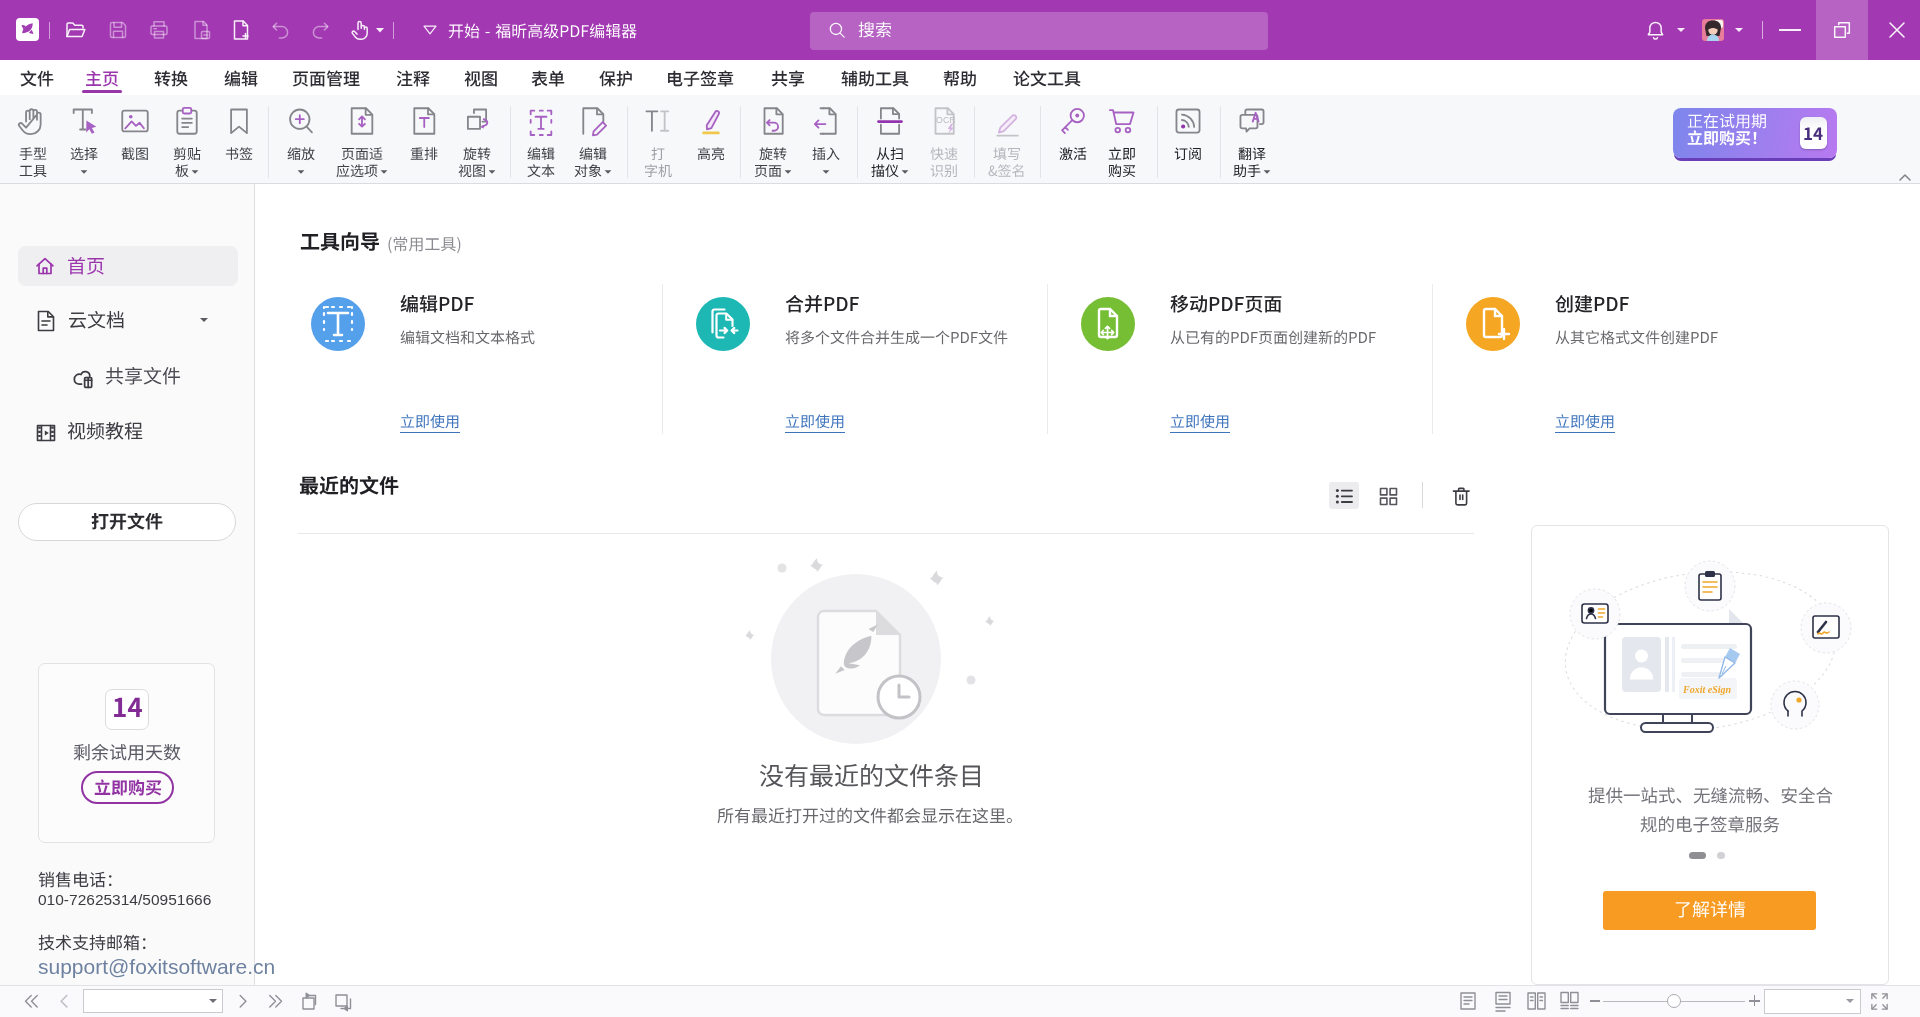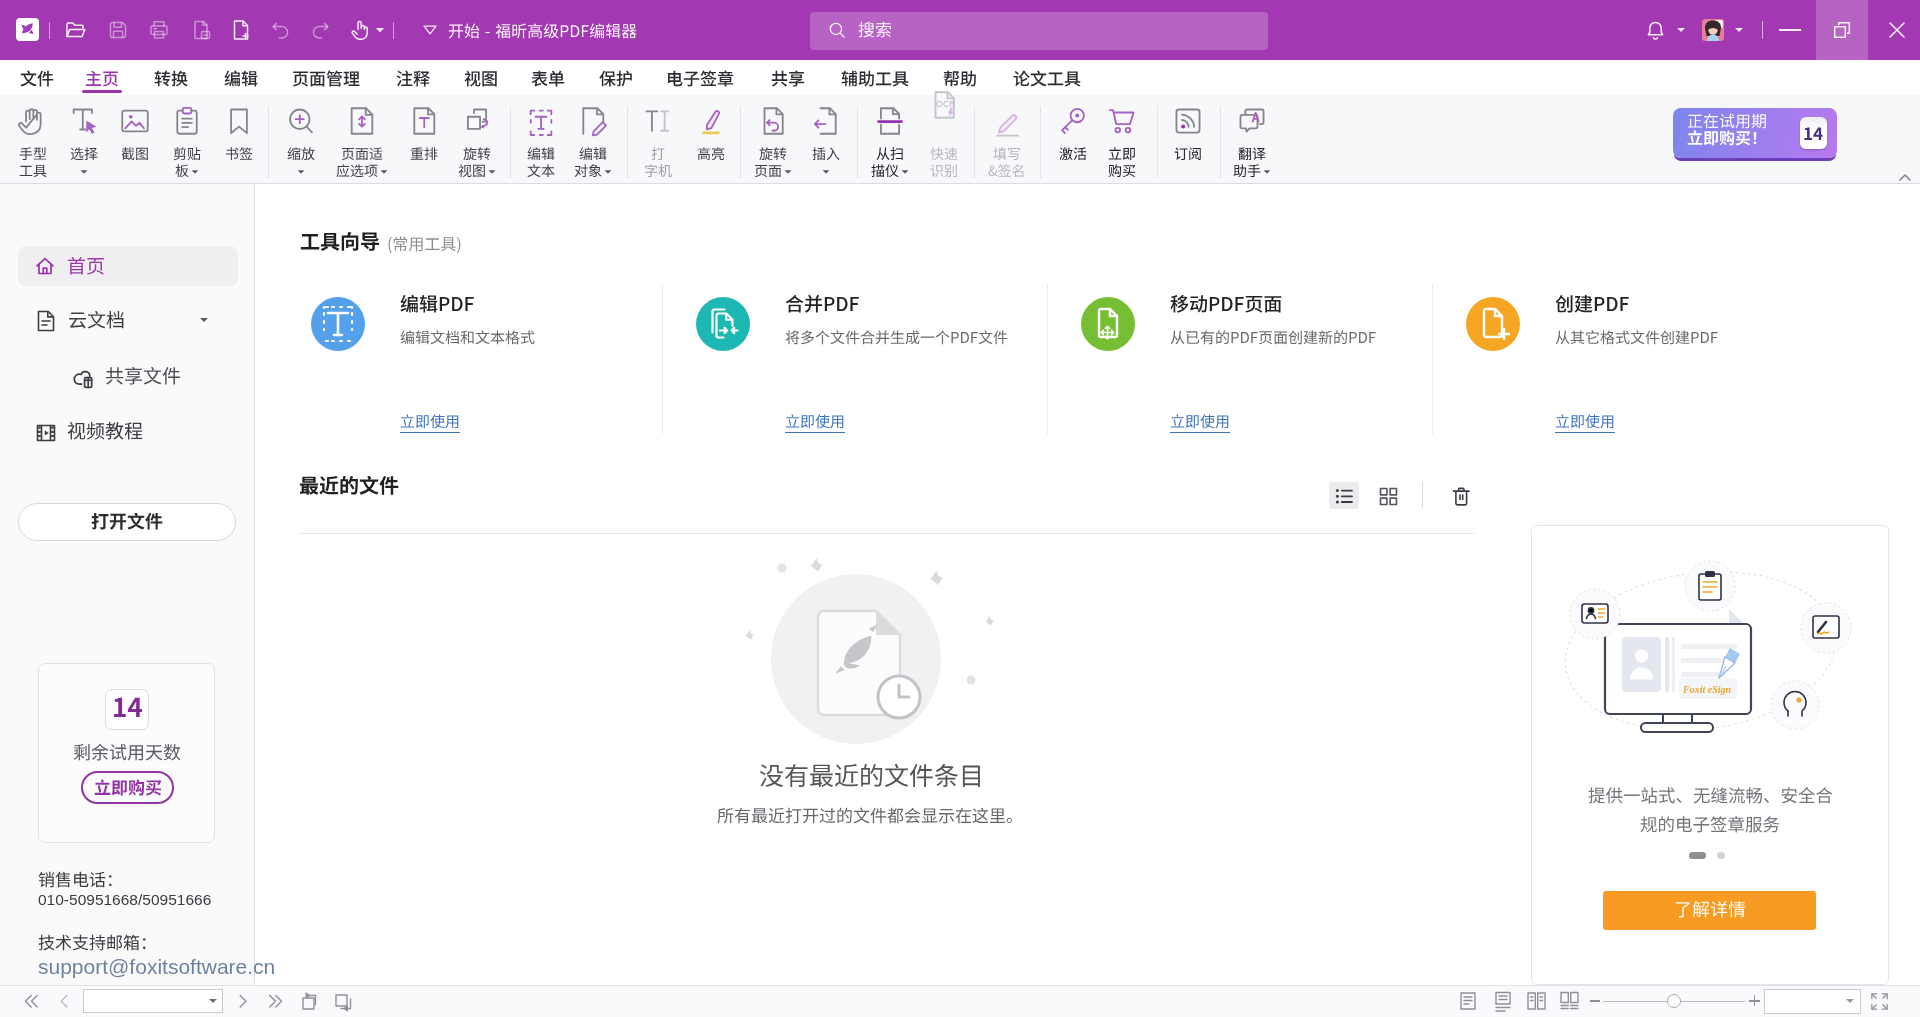--- a/index.html
+++ b/index.html
@@ -610,21 +610,21 @@
     </div>
 <div class="rl" style="left:830px;top:164px">
       <svg width="28" height="16" viewBox="0 0 28 16" fill="#212126">
         <g transform="translate(0,12) scale(0.056)">
           <use href="#q83" x="0"></use>
           <use href="#q84" x="250"></use>
         </g>
       </svg>
       <div class="caret" style="transform:scale(.85)"></div>
     </div>
-<div class="ab" style="left:927px;top:88px">
+<div class="ab" style="left:927px;top:104px">
       <svg width="34" height="34" viewBox="0 0 28 28" fill="none">
         <path stroke="#c3c3c8" stroke-width="1.5" stroke-linecap="round" stroke-linejoin="round" d="M7 24.5V3.5h10.2l4.8 4.8v16.2z"></path>
         <path stroke="#c3c3c8" stroke-width="1.5" stroke-linecap="round" stroke-linejoin="round" d="M16.8 3.7v4.8h4.9"></path>
         <text x="7.5" y="16" font-family="Liberation Sans" font-size="7.2" fill="#b9b9be" stroke="none">OCR</text>
         <path fill="#d5b3e0" d="m20 16-3 4.6h2l-1.4 4 4.4-5.3h-2.2l1.8-3.3z"></path>
       </svg>
     </div>
 <div class="rl" style="left:884px;top:147px">
       <svg width="28" height="16" viewBox="0 0 28 16" fill="#b4b4bb">
         <g transform="translate(0,12) scale(0.056)">
@@ -897,21 +897,21 @@
       <svg width="85" height="19" viewBox="0 0 85 19" fill="#3c3c42">
         <g transform="translate(0,15) scale(0.068)">
           <use href="#q133" x="0"></use>
           <use href="#q134" x="250"></use>
           <use href="#q135" x="500"></use>
           <use href="#q136" x="750"></use>
           <use href="#q137" x="1000"></use>
         </g>
       </svg>
     </div>
-<div class="ab" style="left:38px;top:891px;font-size:15.5px;color:#3c3c42">010-50951668/50951666</div>
+<div class="ab" style="left:38px;top:891px;font-size:15.5px;color:#3c3c42">010-72625314/50951666</div>
 <div style="position:absolute;left:38.0px;top:934px">
       <svg width="120" height="19" viewBox="0 0 120 19" fill="#3c3c42">
         <g transform="translate(0,15) scale(0.068)">
           <use href="#q138" x="0"></use>
           <use href="#q139" x="250"></use>
           <use href="#q140" x="500"></use>
           <use href="#q141" x="750"></use>
           <use href="#q142" x="1000"></use>
           <use href="#q143" x="1250"></use>
           <use href="#q137" x="1500"></use>

